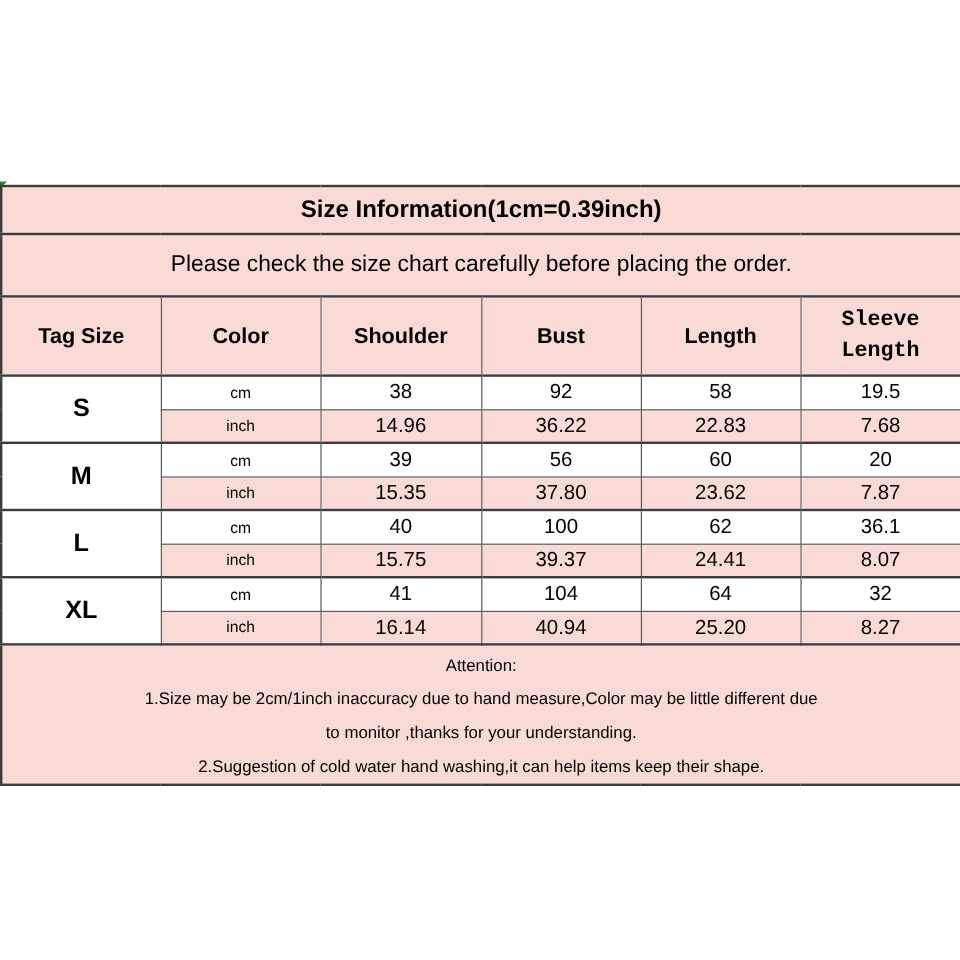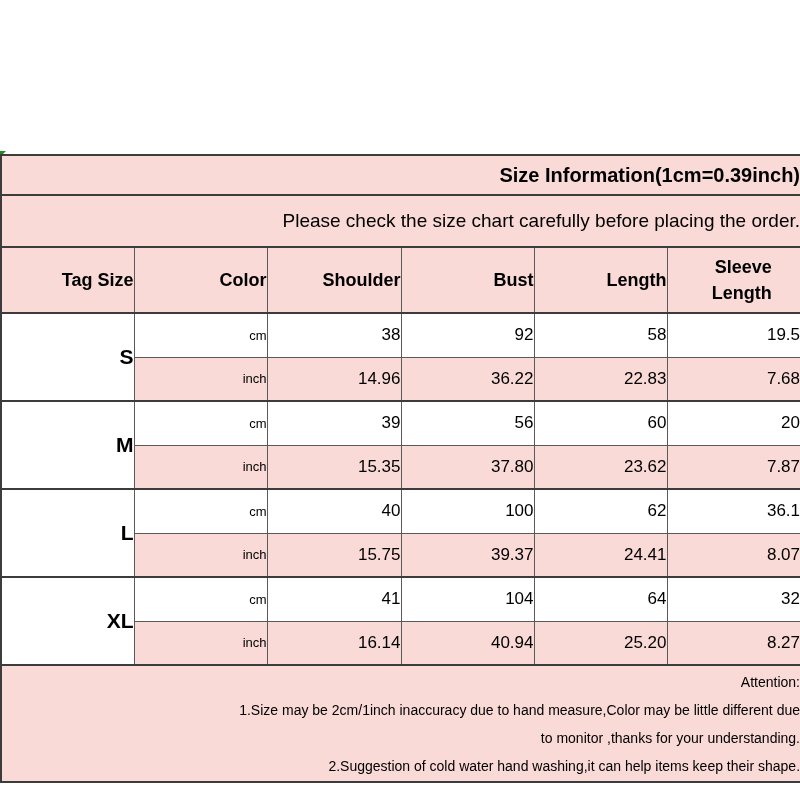--- a/index.html
+++ b/index.html
@@ -30,21 +30,21 @@
   table.size-chart {
     position: absolute;
     top: 154px; left: 0;
     width: 800px;
     border-collapse: collapse;
     table-layout: fixed;
     border: 2px solid var(--border_thick);
   }
   table.size-chart td {
     border: 1px solid var(--border_thin);
-    text-align: right;
+    text-align: center;
     vertical-align: middle;
     padding: 0;
     color: var(--text);
     overflow: hidden;
   }
   tr.sep td { border-top: 2px solid var(--border_thick); }
   .pink { background: var(--pink_bg); }
   .title-cell {
     height: 40px;
     font-weight: bold;
@@ -56,28 +56,29 @@
   }
   .header-cell {
     height: 66px;
     font-weight: bold;
     font-size: 18px;
   }
   .header-cell .wrap-narrow {
     width: 76px;
     margin: 0 auto;
     line-height: 1.45;
+    font-family: Liberation Mono, monospace;
   }
   .tag-cell {
     font-weight: bold;
     font-size: 21px;
     background: #ffffff;
   }
   .unit-cell { font-size: 13px; height: 28px; }
-  .val-cell  { font-size: 17px; height: 44px; }
+  .val-cell  { font-size: 17px; height: 28px; }
   tr.cm-row  td { background: #ffffff; }
   tr.inch-row td { background: var(--pink_bg); }
   .attention-cell {
     background: var(--pink_bg);
     text-align: left;
     vertical-align: top;
     font-size: 14px;
     line-height: 28px;
     padding: 7px 3px 6px 5px;
     height: 117px;

